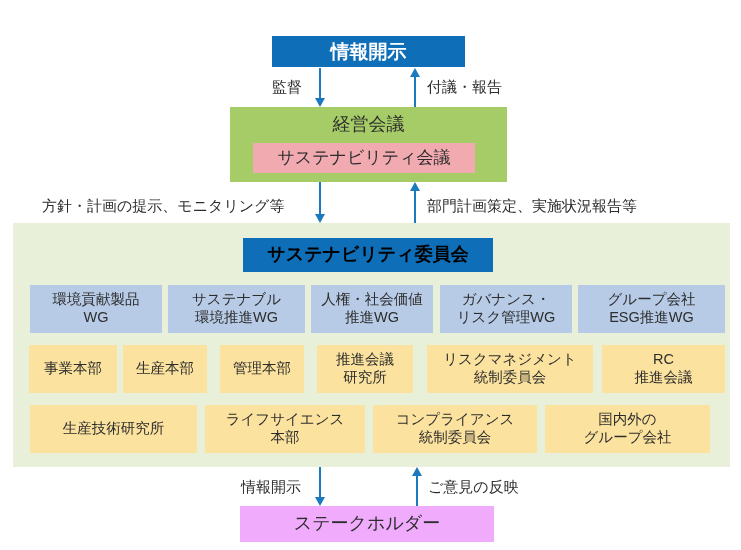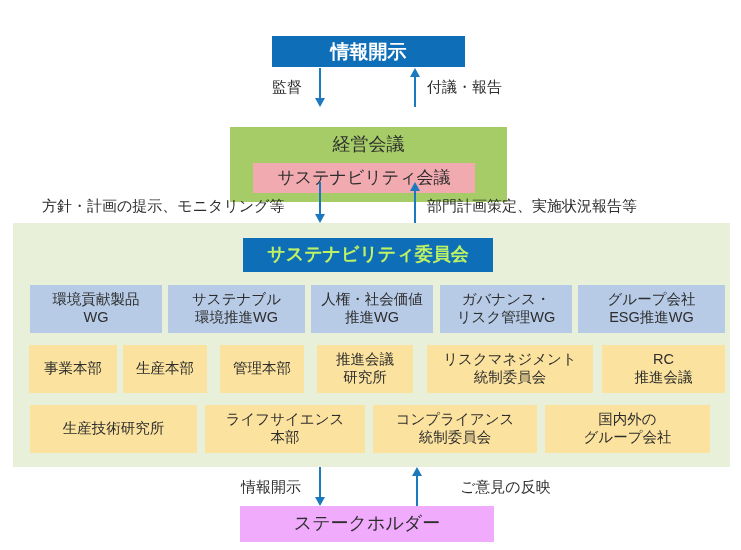--- a/index.html
+++ b/index.html
@@ -7,22 +7,22 @@
     position:relative;width:741px;height:550px;background:#ffffff;
     font-family:"Liberation Sans","DejaVu Sans",sans-serif;
     color:#2d2d2d;overflow:hidden;
   }
   .abs{position:absolute;}
   .box{
     position:absolute;display:flex;align-items:center;justify-content:center;
     text-align:center;white-space:pre-line;line-height:1.22;
   }
   .blue-head{background:#0e6eb8;color:#ffffff;font-weight:bold;font-size:19px;}
-  .committee{background:#0e6eb8;color:#bef264;font-weight:bold;font-size:18px;}
-  .green-box{background:#a5cc67;margin-top:20px;}
+  .committee{background:#0e6eb8;color:#000000;font-weight:bold;font-size:18px;}
+  .green-box{background:#a5cc67;}
   .green-title{position:absolute;left:0;top:5px;width:100%;text-align:center;
     font-size:18px;font-weight:500;}
   .pink-box{background:#f1abb0;font-size:17px;font-weight:500;}
   .panel{background:#e9f0da;}
   .wg{background:#b7cbe6;font-size:14.5px;}
   .dept{background:#fbe29e;font-size:14.5px;}
   .stakeholder-box{background:#f0abfc;font-size:18px;font-weight:500;}
   .flow-label{position:absolute;font-size:15px;white-space:nowrap;}
   .arrow{position:absolute;width:2px;background:#1b79be;}
   .arrow-down::after{
@@ -87,17 +87,17 @@
   <div class="box dept" style="left:205px;top:405px;width:160px;height:48px;">ライフサイエンス
 本部</div>
   <div class="box dept" style="left:373px;top:405px;width:164px;height:48px;">コンプライアンス
 統制委員会</div>
   <div class="box dept" style="left:545px;top:405px;width:165px;height:48px;">国内外の
 グループ会社</div>
 
   <div class="arrow arrow-down" style="left:319px;top:467px;height:30px;"></div>
   <div class="arrow arrow-up" style="left:416px;top:476px;height:30px;"></div>
   <div class="flow-label" style="left:241px;top:478px;">情報開示</div>
-  <div class="flow-label" style="left:428px;top:478px;margin-left:32px;">ご意見の反映</div>
+  <div class="flow-label" style="left:428px;top:478px;">ご意見の反映</div>
 
   <div class="box stakeholder-box" style="left:240px;top:506px;width:254px;height:36px;">ステークホルダー</div>
 
 </div>
 
 </body></html>

